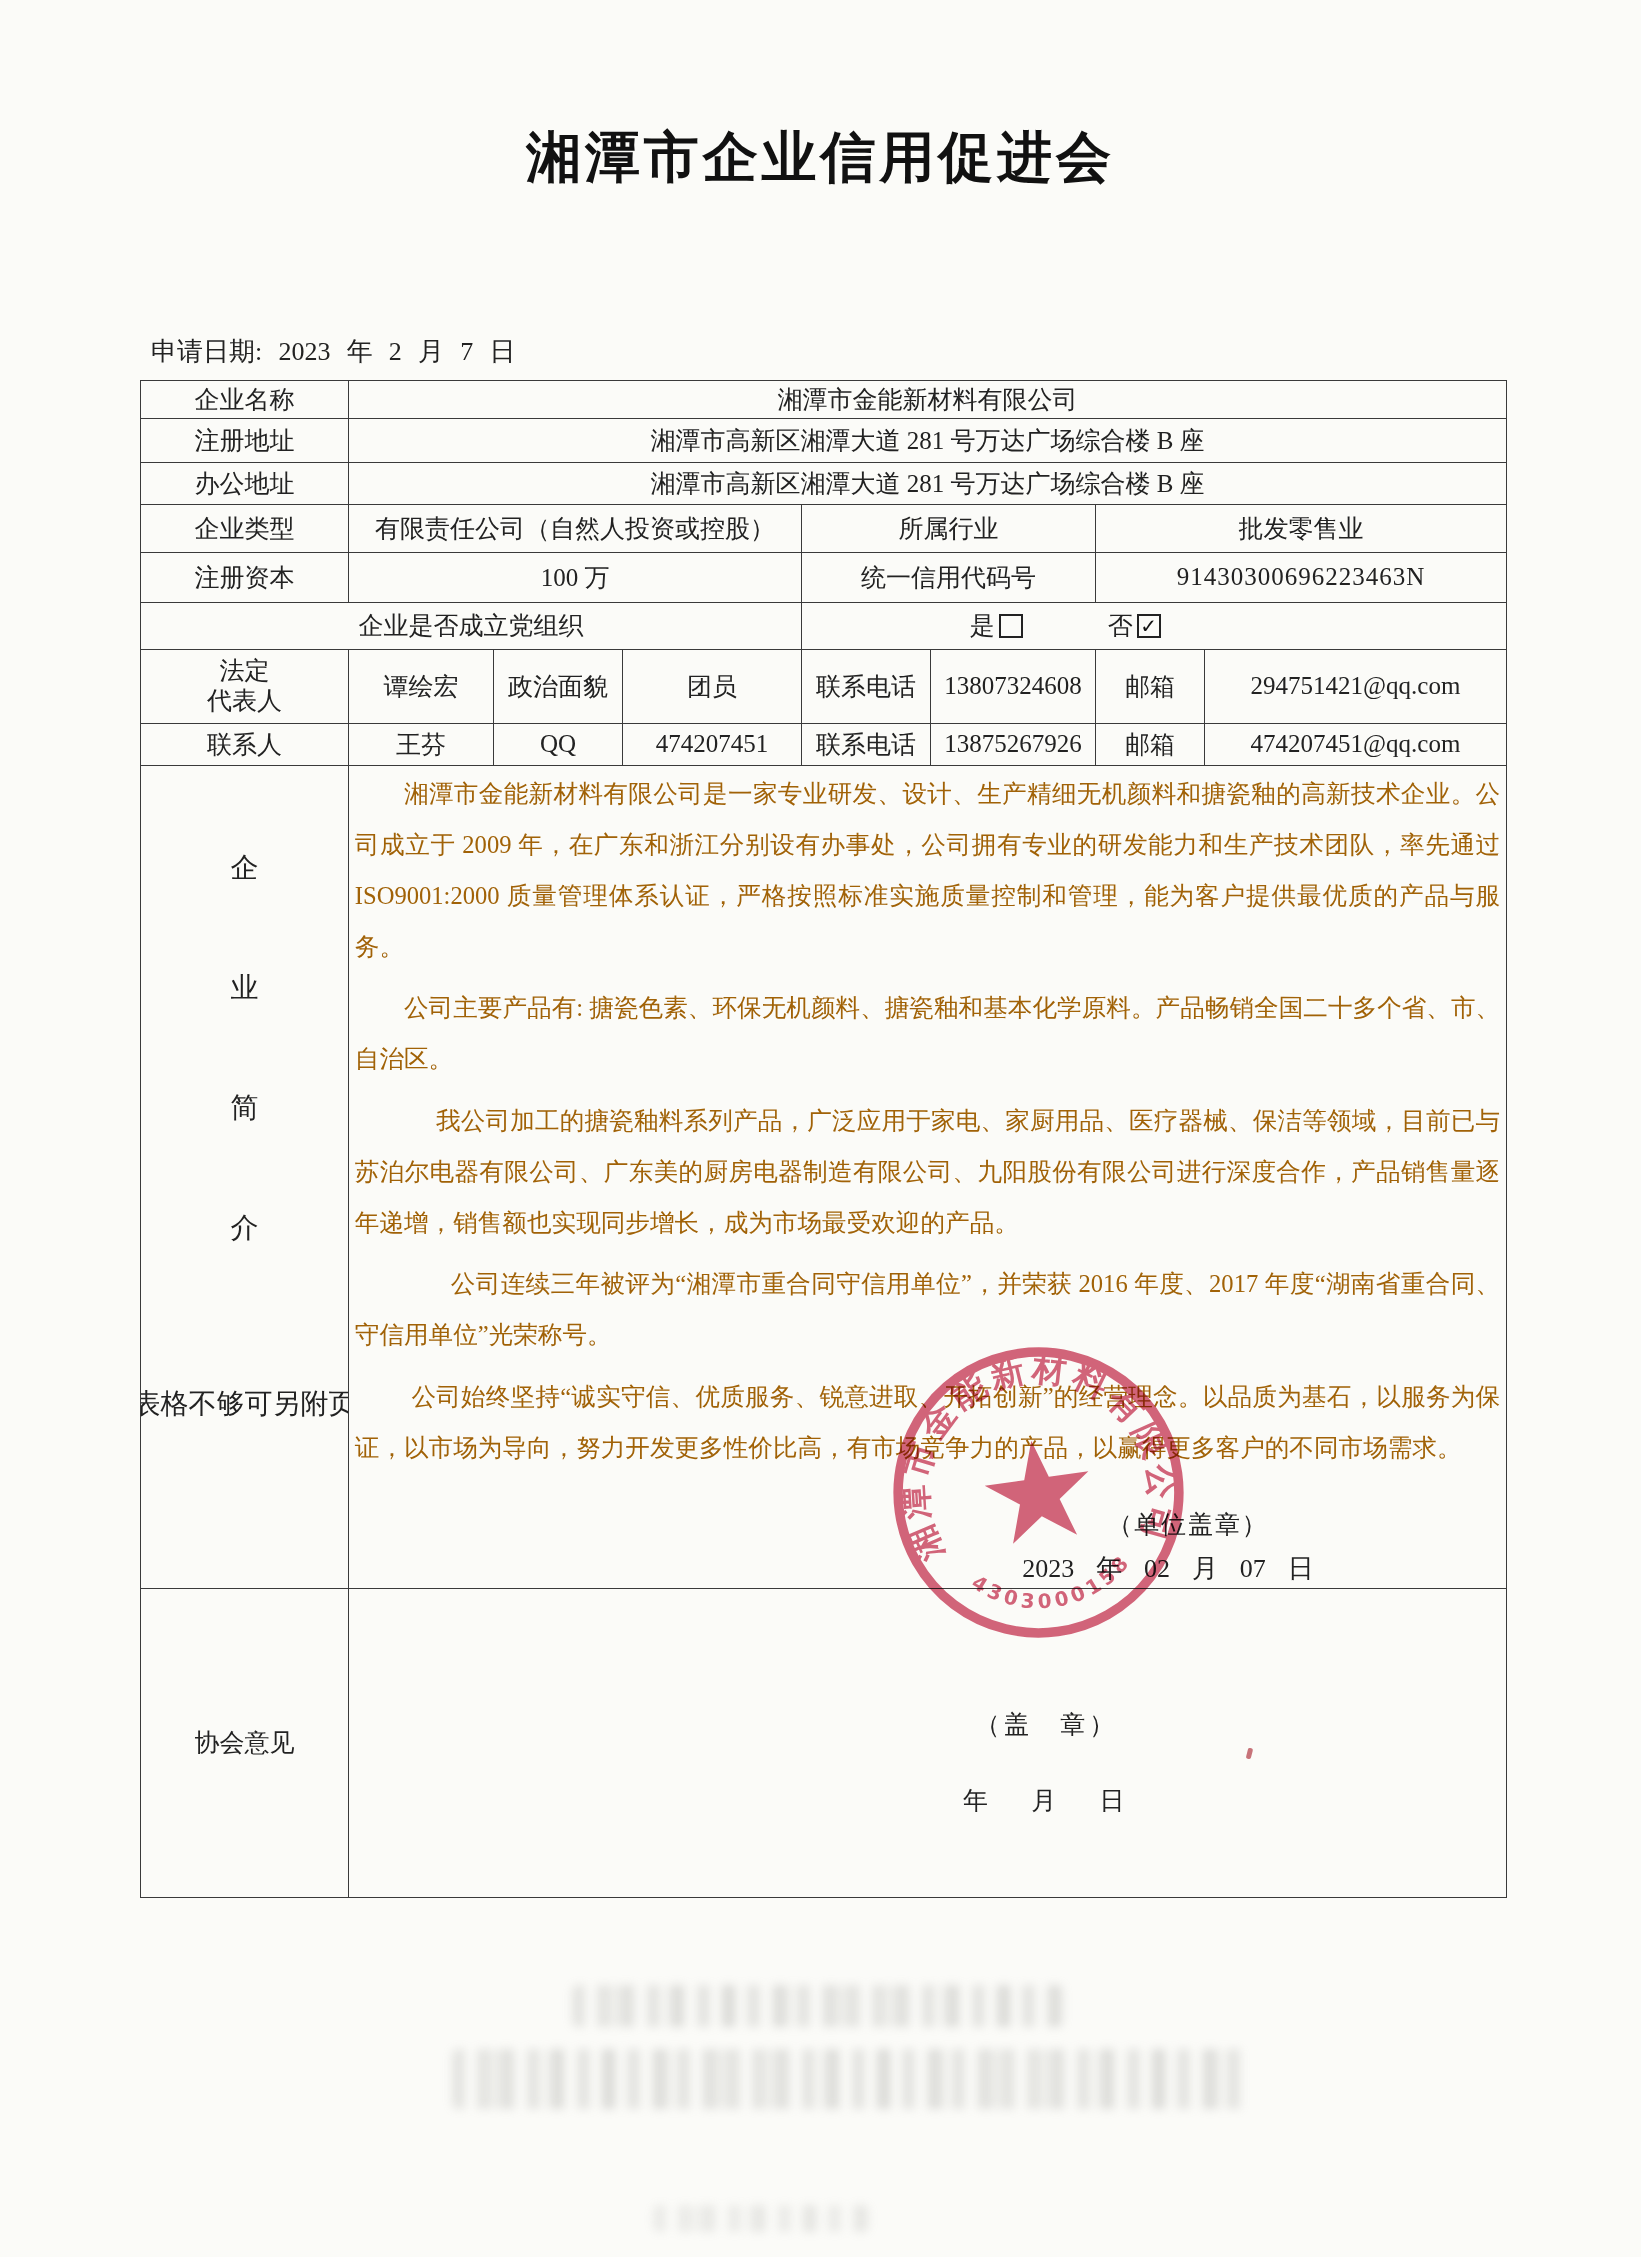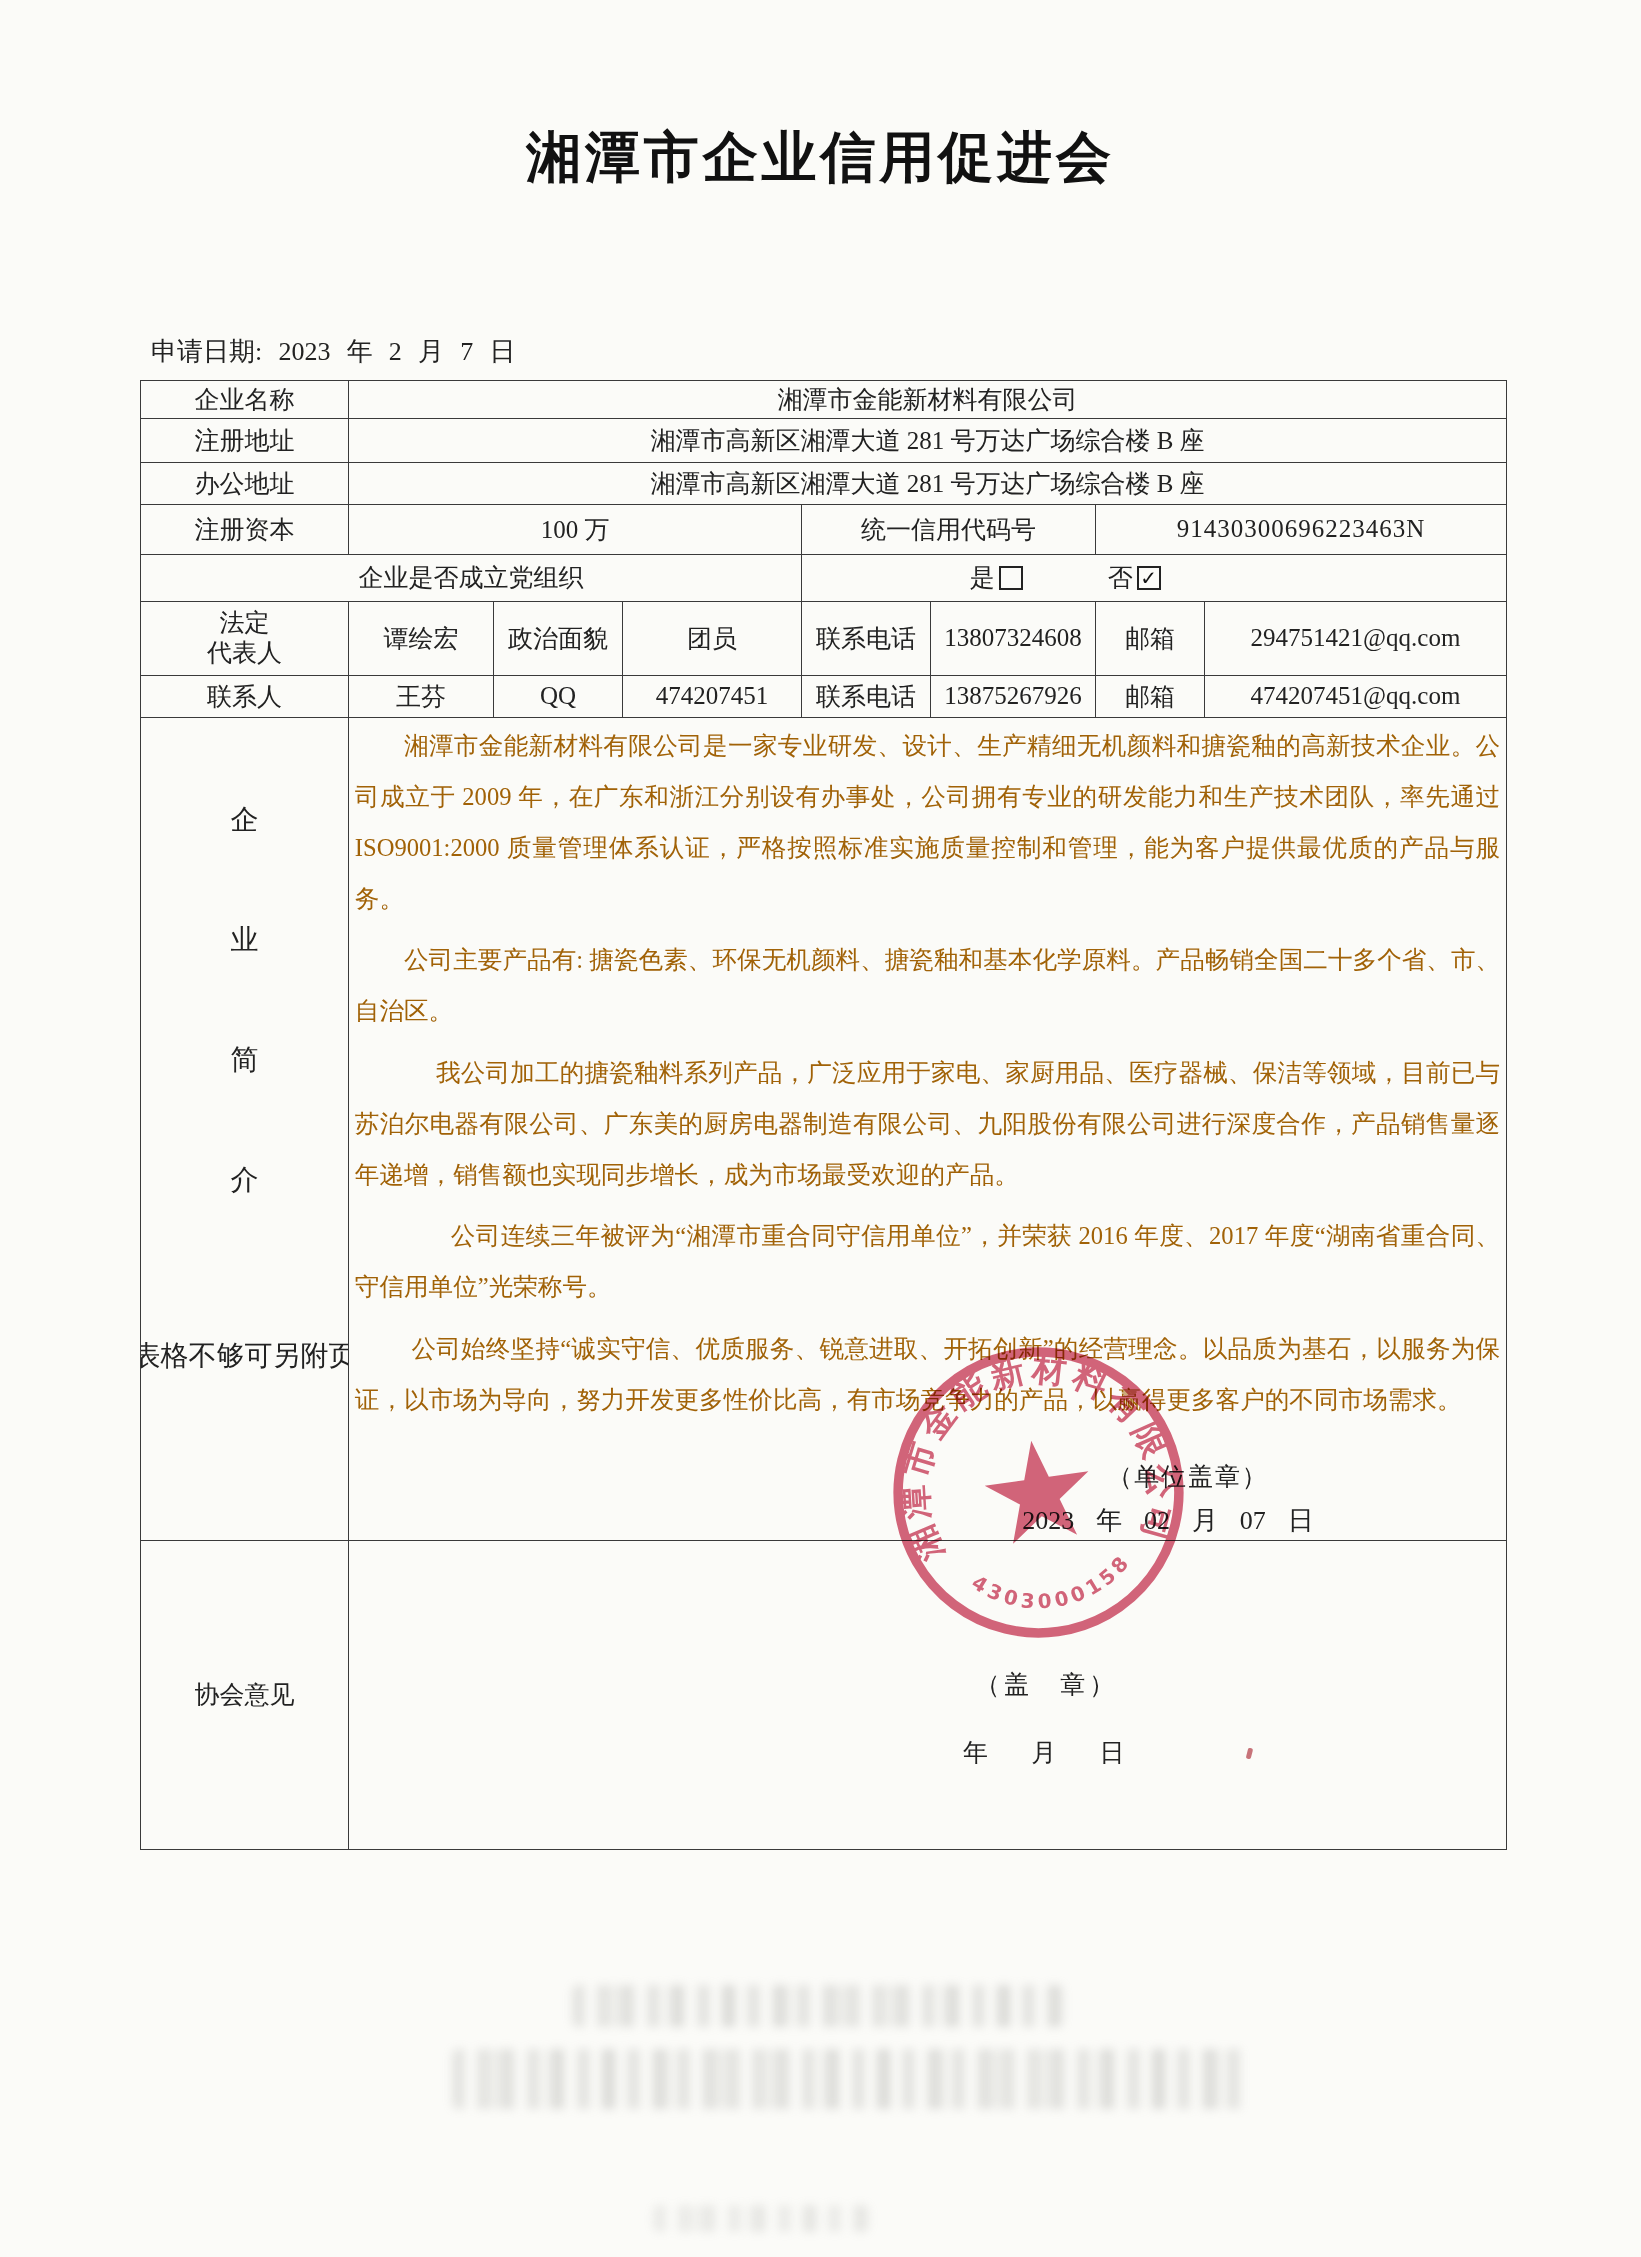--- a/index.html
+++ b/index.html
@@ -63,21 +63,21 @@
   }
   .profile-cell p.ind2  { text-indent:2em; }
   .profile-cell p.ind2b { text-indent:2.3em; }
   .profile-cell p.ind33 { text-indent:3.3em; }
   .profile-cell p.ind39 { text-indent:3.9em; }
   .stamp-hint { font-size:25px; margin:35px 0 0 521px; letter-spacing:1.9px; }
   .stamp-date { font-size:26px; margin:9.7px 0 0 481px; word-spacing:15.4px; }
   
   td.assoc-cell { position:relative; text-align:left; }
   .assoc-stamp-hint {
-    position:absolute; top:127px; left:626px;
+    position:absolute; top:119px; left:626px;
     font-size:25px; word-spacing:17.4px; letter-spacing:3.9px;
   }
   .assoc-date-hint {
     position:absolute; top:195px; left:614px;
     font-size:25px; word-spacing:37px;
   }
   
   .seal-wrap {
     position:absolute; top:1336px; left:882px;
     width:313px; height:313px;
@@ -132,20 +132,26 @@
     <td>企业名称</td>
     <td colspan="7">湘潭市金能新材料有限公司</td>
   </tr>
   <tr class="r2">
     <td>注册地址</td>
     <td colspan="7">湘潭市高新区湘潭大道 281 号万达广场综合楼 B 座</td>
   </tr>
   <tr class="r3">
     <td>办公地址</td>
     <td colspan="7">湘潭市高新区湘潭大道 281 号万达广场综合楼 B 座</td>
+  </tr>
+  <tr class="r5">
+    <td>企业类型</td>
+    <td colspan="3">有限责任公司（自然人投资或控股）</td>
+    <td colspan="2">所属行业</td>
+    <td colspan="2">批发零售业</td>
   </tr>
   <tr class="r6">
     <td>注册资本</td>
     <td colspan="3">100 万</td>
     <td colspan="2">统一信用代码号</td>
     <td colspan="2" class="credit-code">91430300696223463N</td>
   </tr>
   <tr class="r7">
     <td colspan="4">企业是否成立党组织</td>
     <td colspan="4">

